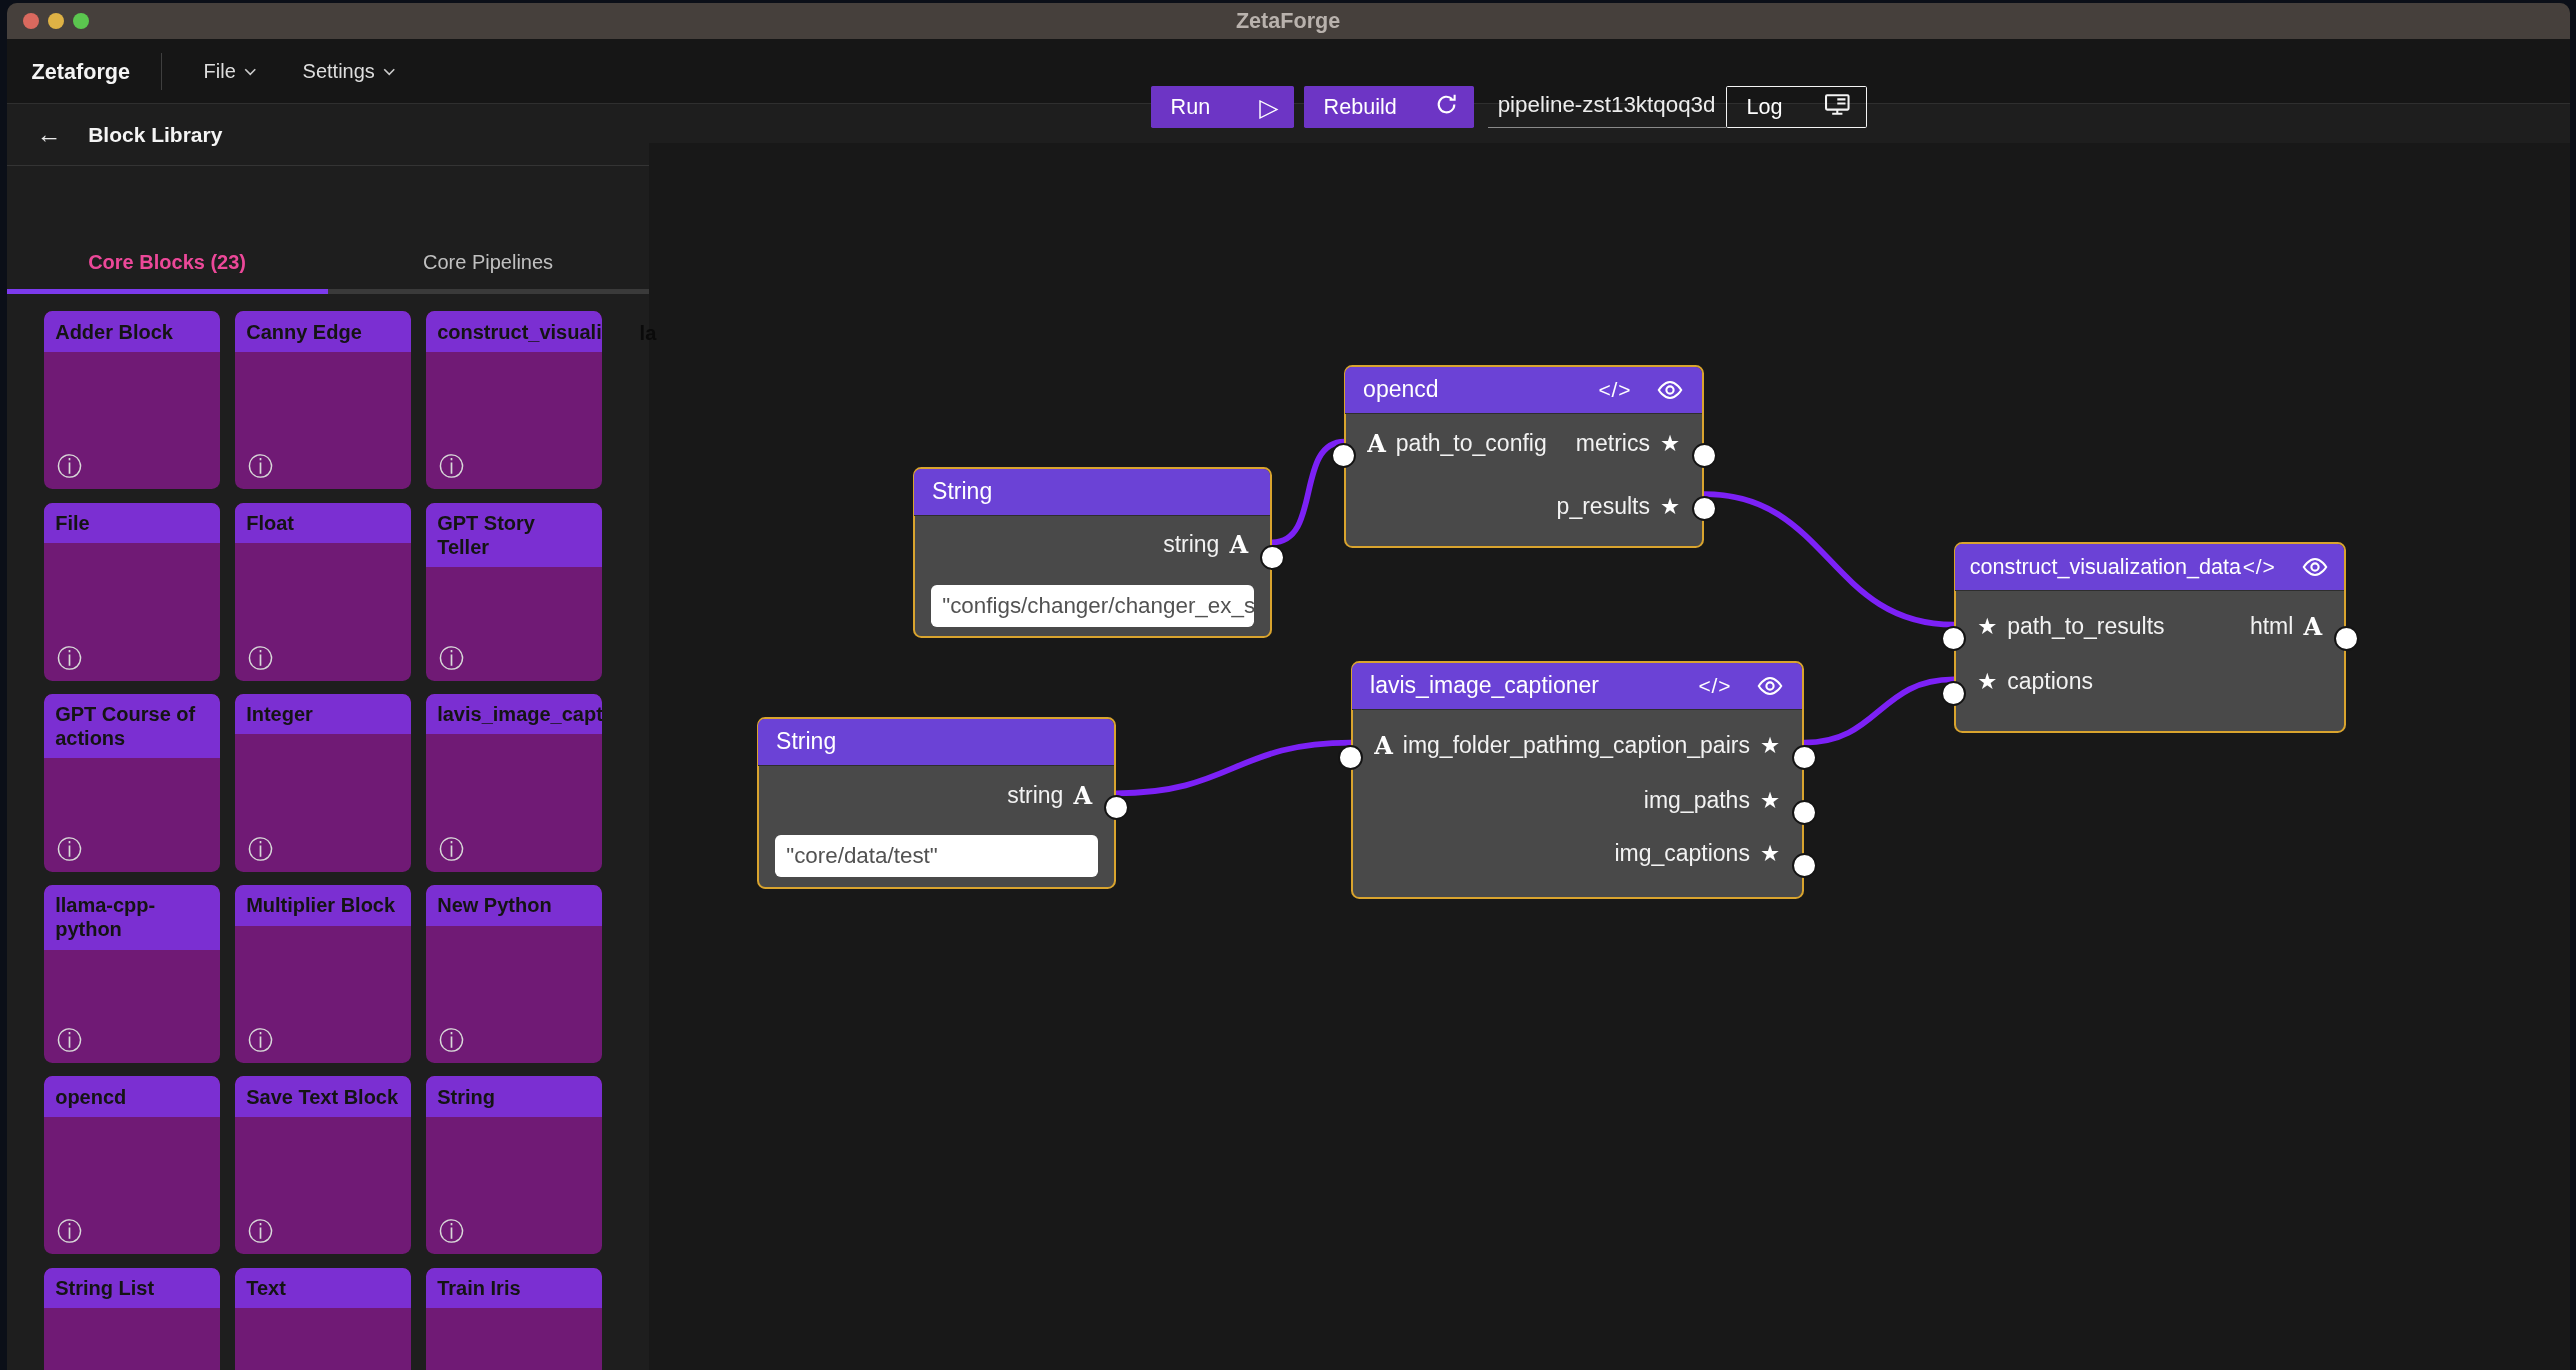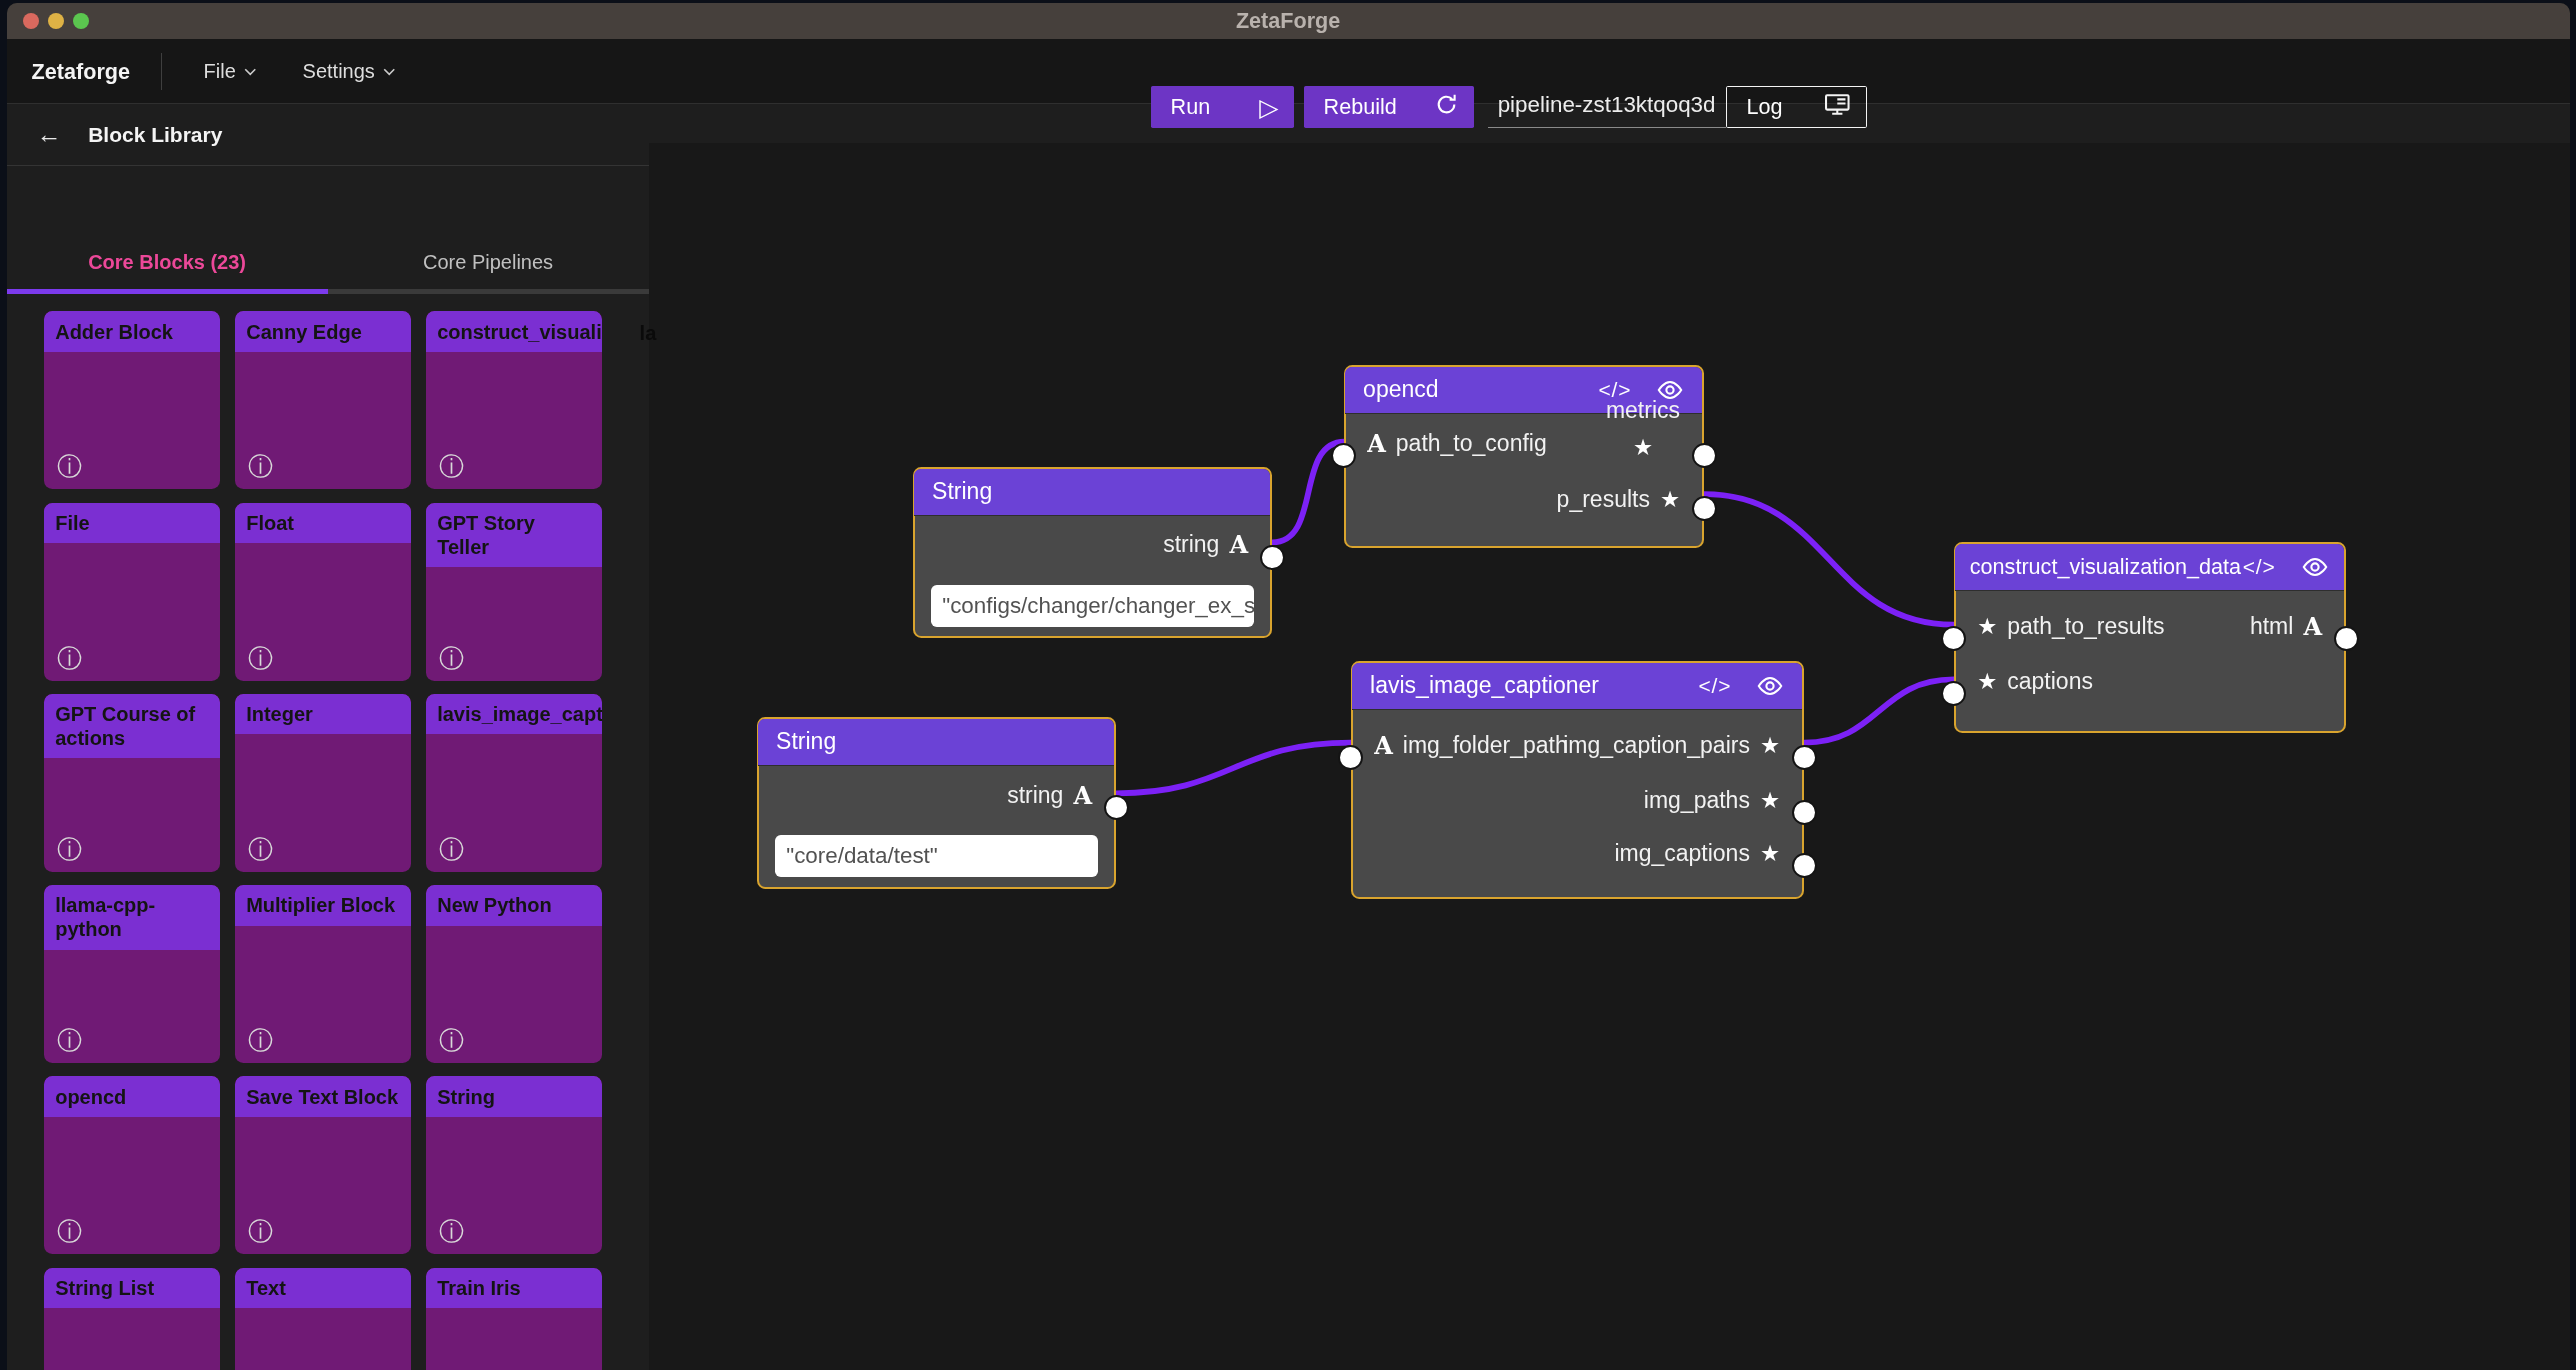--- a/index.html
+++ b/index.html
@@ -127,26 +127,26 @@
             <path d="M12 1.2 C6.5 1.2 2.4 8 2.4 8 C2.4 8 6.5 14.8 12 14.8 C17.5 14.8 21.6 8 21.6 8 C21.6 8 17.5 1.2 12 1.2 Z" fill="none" stroke="#ffffff" stroke-width="1.8"></path>
             <circle cx="12" cy="8" r="3.1" fill="none" stroke="#ffffff" stroke-width="1.8"></circle>
           </svg>
       </span>
     </div>
     <div class="prow in" style="top:59px;">
       <span class="type-a">A</span>
       <span>path_to_config</span>
     </div>
     <span class="connector cl" style="top:76px; margin-top:0;"></span>
-    <div class="prow out" style="top:59px;flex-direction:column;">
+    <div class="prow out" style="top:59px;">
       <span>metrics</span>
       <span class="type-star">★</span>
     </div>
     <span class="connector cr" style="top:76px; margin-top:0;"></span>
-    <div class="prow out" style="top:115px;">
+    <div class="prow out" style="top:122px;">
       <span>p_results</span>
       <span class="type-star">★</span>
     </div>
     <span class="connector cr" style="top:129px; margin-top:0;"></span>
   </div>
 
   <div class="node" style="left:1344px; top:658px; width:453px; height:238px;">
     <div class="node-head">
       <span>lavis_image_captioner</span>
       <span class="spacer"></span>

